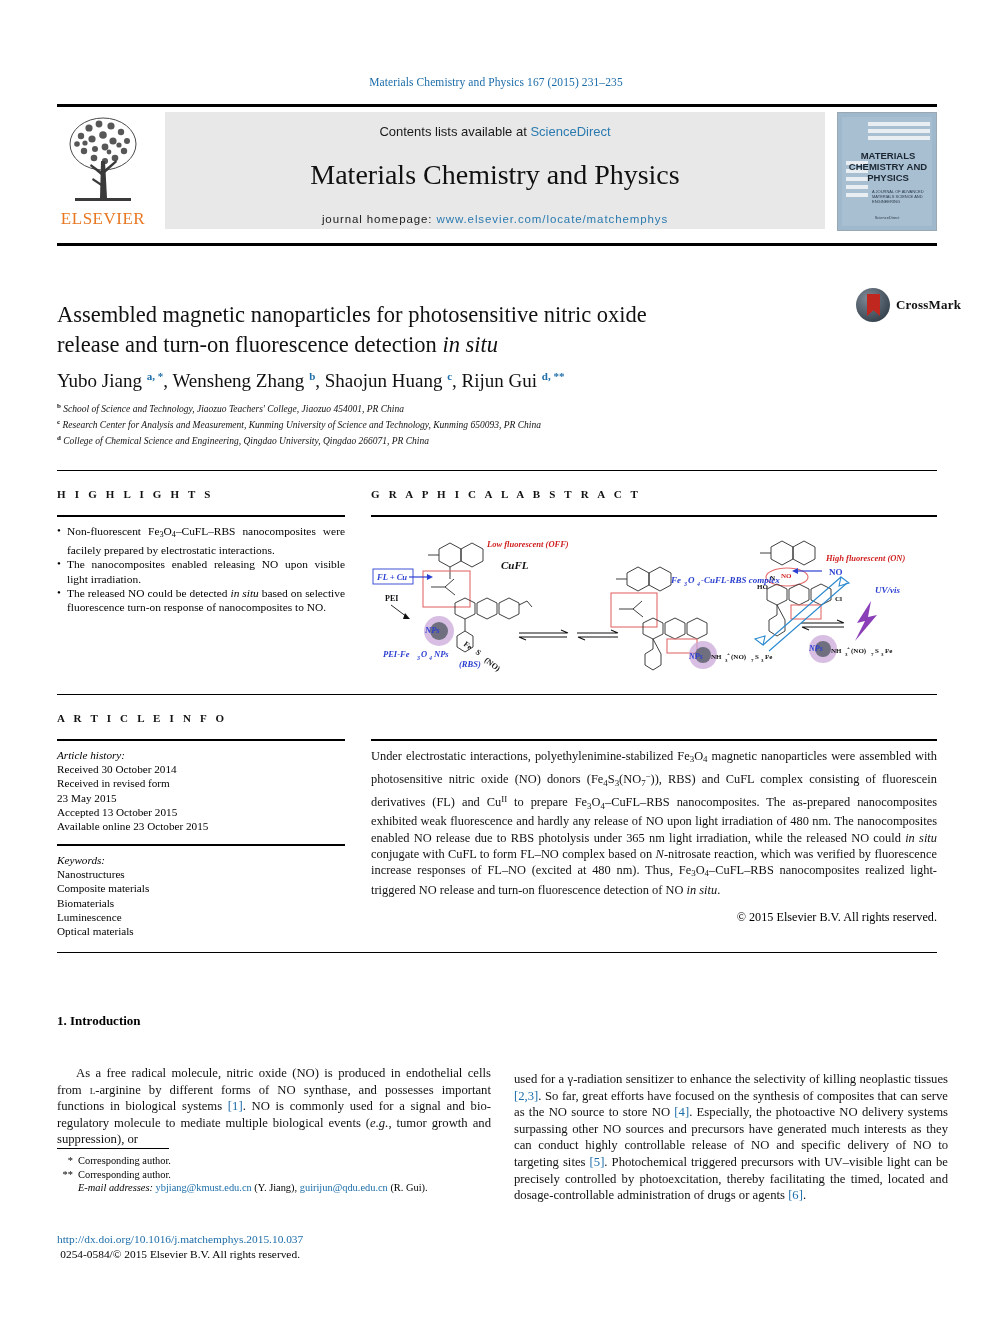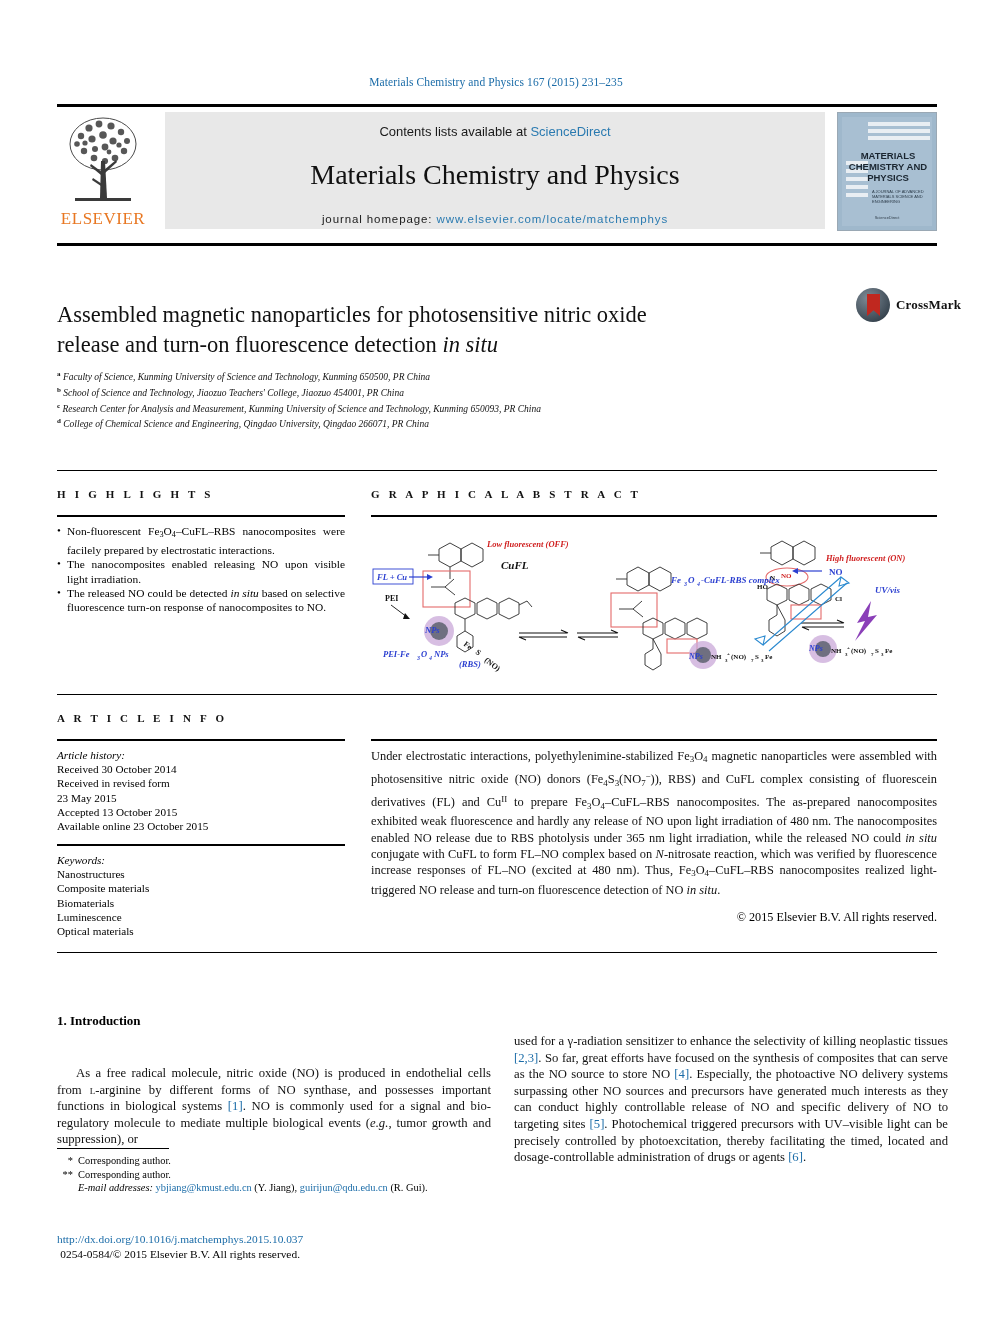--- a/index.html
+++ b/index.html
@@ -287,21 +287,21 @@
   }
 
   
   .body-col-left {
     position: absolute;
     left: 57px; top: 1013px;
     width: 434px;
   }
   .body-col-right {
     position: absolute;
-    left: 514px; top: 1033px;
+    left: 514px; top: 1071px;
     width: 434px;
   }
   .h1sec {
     font-family: "Liberation Serif", serif;
     font-weight: bold;
     font-size: 13px;
     margin-bottom: 18px;
   }
   .body-text {
     font-family: "Liberation Serif", serif;
@@ -422,23 +422,28 @@
   </div>
 
   <div class="rule-thick" style="top:243px;"></div>
 
   <div class="title-block">
     <div class="article-title">
       <span>Assembled magnetic nanoparticles for photosensitive nitric oxide</span><br>
       <span>release and turn-on fluorescence detection </span><i>in situ</i>
     </div>
 
+    <div class="authors">
+      <span><span>Yubo Jiang</span> <sup>a, *</sup></span>,
+      <span><span>Wensheng Zhang</span> <sup>b</sup></span>,
+      <span><span>Shaojun Huang</span> <sup>c</sup></span>,
+      <span><span>Rijun Gui</span> <sup>d, **</sup></span>
+    </div>
 
     <div class="affils">
-      <div><sup>a</sup> <span>Faculty of Science, Kunming University of Science and Technology, Kunming 650500, PR China</span></div>
       <div><sup>b</sup> <span>School of Science and Technology, Jiaozuo Teachers' College, Jiaozuo 454001, PR China</span></div>
       <div><sup>c</sup> <span>Research Center for Analysis and Measurement, Kunming University of Science and Technology, Kunming 650093, PR China</span></div>
       <div><sup>d</sup> <span>College of Chemical Science and Engineering, Qingdao University, Qingdao 266071, PR China</span></div>
     </div>
   </div>
 
   <div class="crossmark">
     <div class="cm-disc">
       <div class="cm-ribbon"></div>
     </div>

